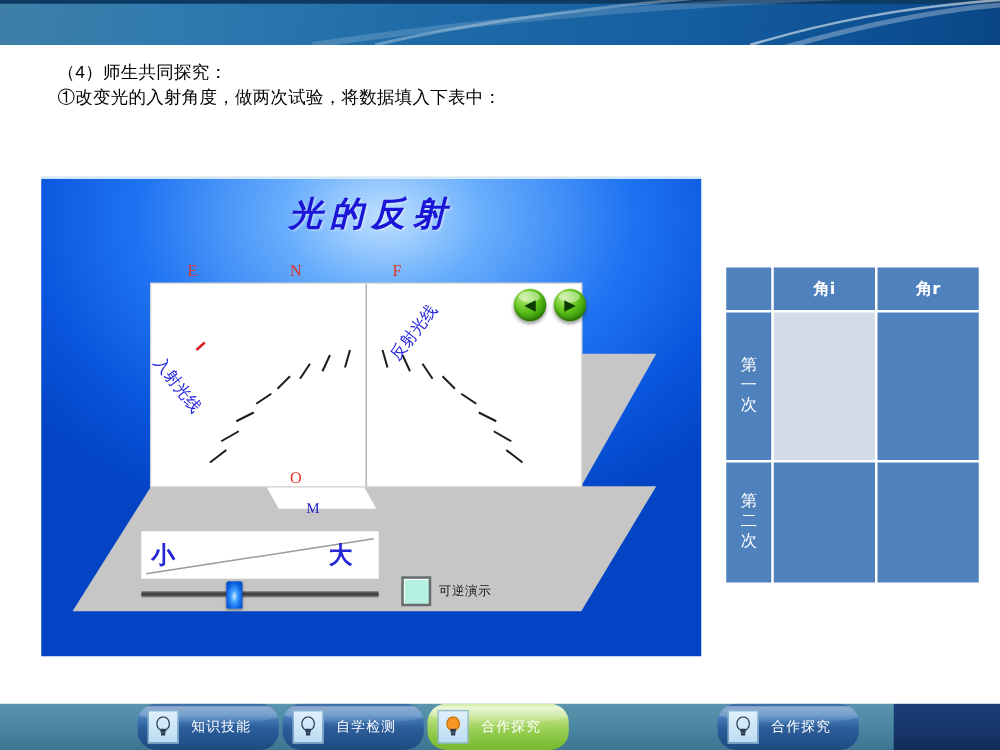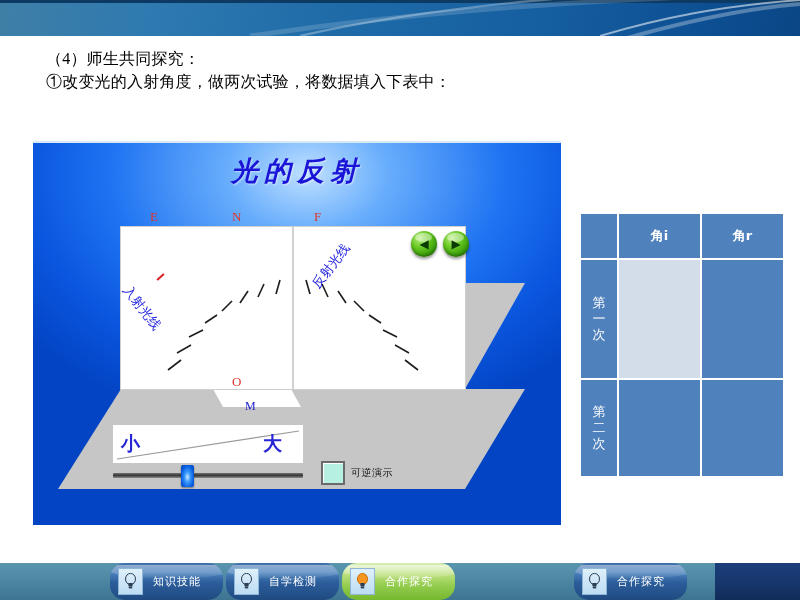--- a/index.html
+++ b/index.html
@@ -33,22 +33,22 @@
   #banner-swoosh { position: absolute; left:0; top:0; width:800px; height:36px; }
 
   
   #heading-block {
     position: absolute;
     left: 46px;
     top: 48px;
     width: 720px;
   }
   .heading-line {
-    font-family: Liberation Serif, serif;
-    font-size: 16px;
+    font-family: Liberation Sans, sans-serif;
+    font-size: 14px;
     color: #000000;
     line-height: 1.42;
     white-space: nowrap;
     letter-spacing: 0.2px;
   }
 
   
   #anim-panel {
     position: absolute;
     left: 33px;
@@ -185,21 +185,21 @@
     background: #4f81bd;
     color: #ffffff;
     font-family: "DejaVu Sans", sans-serif;
     font-size: 13px;
     text-align: center;
     vertical-align: middle;
     padding: 0;
     border: 0;
   }
   #data-table td.cell-fill-light { background: #d3dce9; }
-  .col-head { height: 44px; font-weight: 600; }
+  .col-head { height: 34px; font-weight: 600; }
   .row-head { width: 36px; line-height: 1.22; padding: 4px 0; }
   .row-head span { display:block; }
   .body-cell { height: 118px; }
   .body-cell-2 { height: 96px; }
   #corner-cell { width: 36px; }
 
   
   #bottom-bar {
     position: absolute;
     left: 0; top: 563px;

